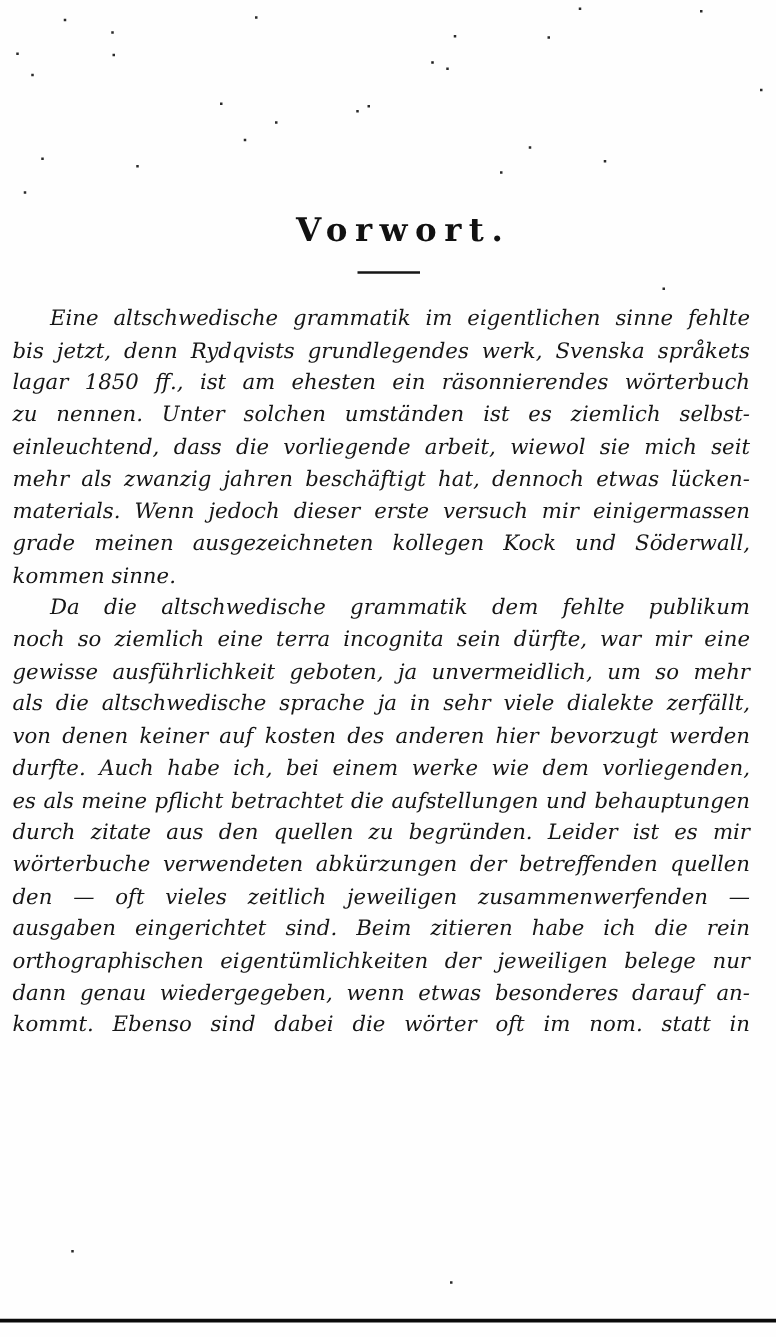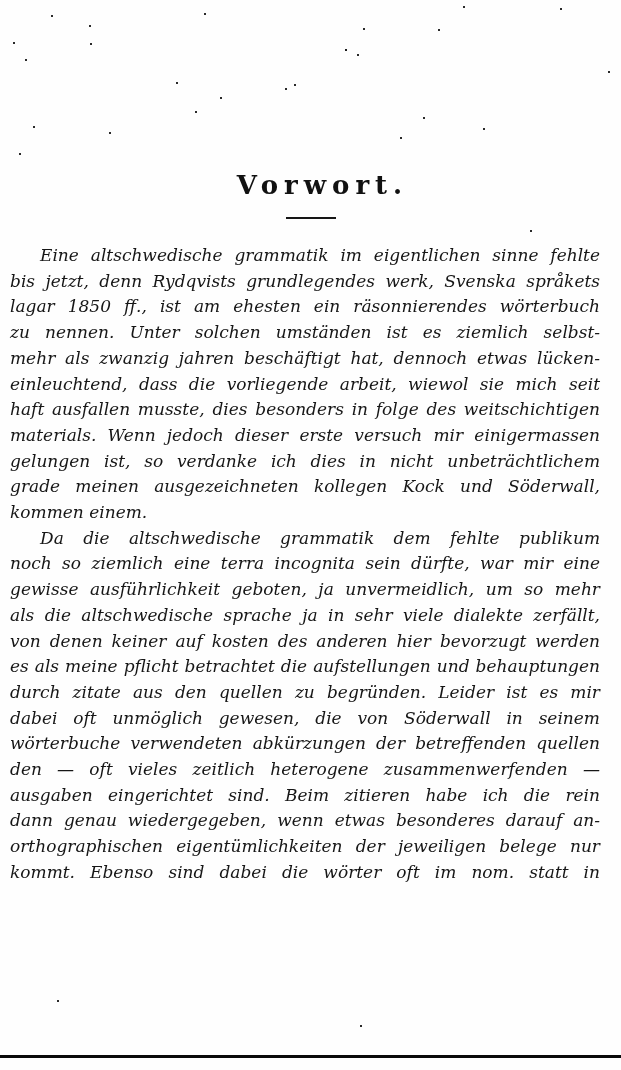--- a/index.html
+++ b/index.html
@@ -95,43 +95,41 @@
   <h1 class="title">Vorwort.</h1>
   <div class="title-rule"></div>
 
   <div class="body-text">
 
     <div>
       <div class="line indent">Eine altschwedische grammatik im eigentlichen sinne fehlte</div>
       <div class="line">bis jetzt, denn Rydqvists grundlegendes werk, Svenska språkets</div>
       <div class="line">lagar 1850 ff., ist am ehesten ein räsonnierendes wörterbuch</div>
       <div class="line">zu nennen. Unter solchen umständen ist es ziemlich selbst-</div>
+      <div class="line">einleuchtend, dass die vorliegende arbeit, wiewol sie mich seit</div>
       <div class="line">mehr als zwanzig jahren beschäftigt hat, dennoch etwas lücken-</div>
-      <div class="line">einleuchtend, dass die vorliegende arbeit, wiewol sie mich seit</div>
-      <div class="line">haft ausfallen musste, dies besonders in folge des weitschichtigen</div>
       <div class="line">materials. Wenn jedoch dieser erste versuch mir einigermassen</div>
-      <div class="line">gelungen ist, so verdanke ich dies in nicht unbeträchtlichem</div>
       <div class="line">grade meinen ausgezeichneten kollegen Kock und Söderwall,</div>
-      <div class="line para-end">kommen einem.</div>
+      <div class="line para-end">kommen sinne.</div>
     </div>
 
     <div>
       <div class="line indent">Da die altschwedische grammatik dem fehlte publikum</div>
       <div class="line">noch so ziemlich eine terra incognita sein dürfte, war mir eine</div>
       <div class="line">gewisse ausführlichkeit geboten, ja unvermeidlich, um so mehr</div>
       <div class="line">als die altschwedische sprache ja in sehr viele dialekte zerfällt,</div>
       <div class="line">von denen keiner auf kosten des anderen hier bevorzugt werden</div>
+      <div class="line">durfte. Auch habe ich, bei einem werke wie dem vorliegenden,</div>
       <div class="line">es als meine pflicht betrachtet die aufstellungen und behauptungen</div>
       <div class="line">durch zitate aus den quellen zu begründen. Leider ist es mir</div>
-      <div class="line">dabei oft unmöglich gewesen, die von Söderwall in seinem</div>
       <div class="line">wörterbuche verwendeten abkürzungen der betreffenden quellen</div>
-      <div class="line">den — oft vieles zeitlich heterogene zusammenwerfenden —</div>
+      <div class="line">den — oft vieles zeitlich jeweiligen zusammenwerfenden —</div>
       <div class="line">ausgaben eingerichtet sind. Beim zitieren habe ich die rein</div>
+      <div class="line">orthographischen eigentümlichkeiten der jeweiligen belege nur</div>
       <div class="line">dann genau wiedergegeben, wenn etwas besonderes darauf an-</div>
-      <div class="line">orthographischen eigentümlichkeiten der jeweiligen belege nur</div>
       <div class="line">kommt. Ebenso sind dabei die wörter oft im nom. statt in</div>
     </div>
 
   </div>
 
   <div class="speckles"></div>
   <div class="bottom-rule"></div>
 
 </div>
 

